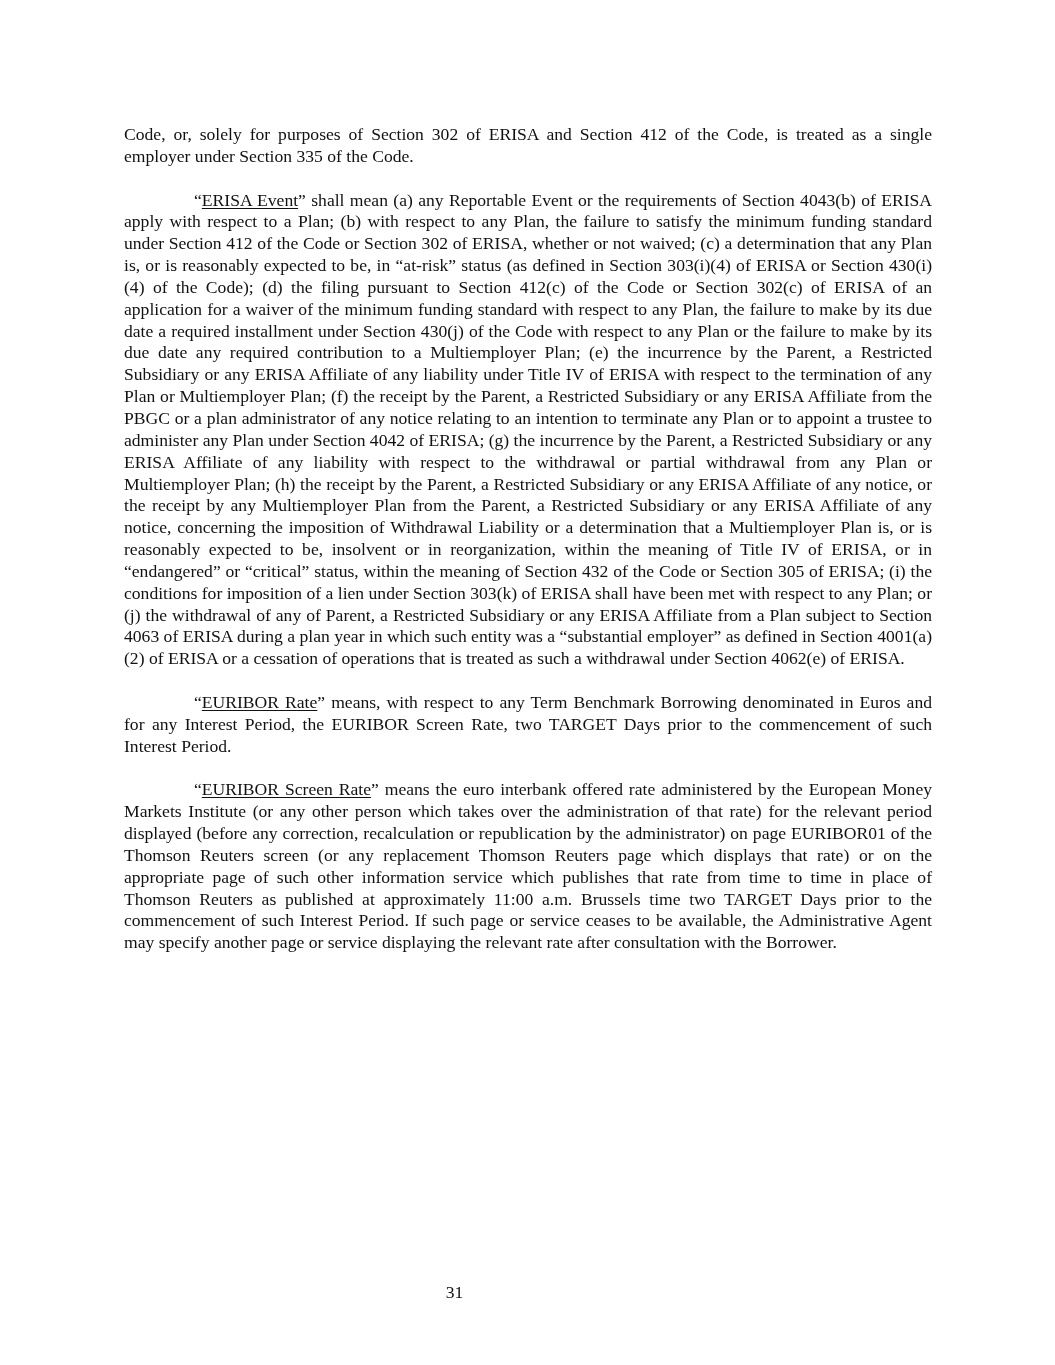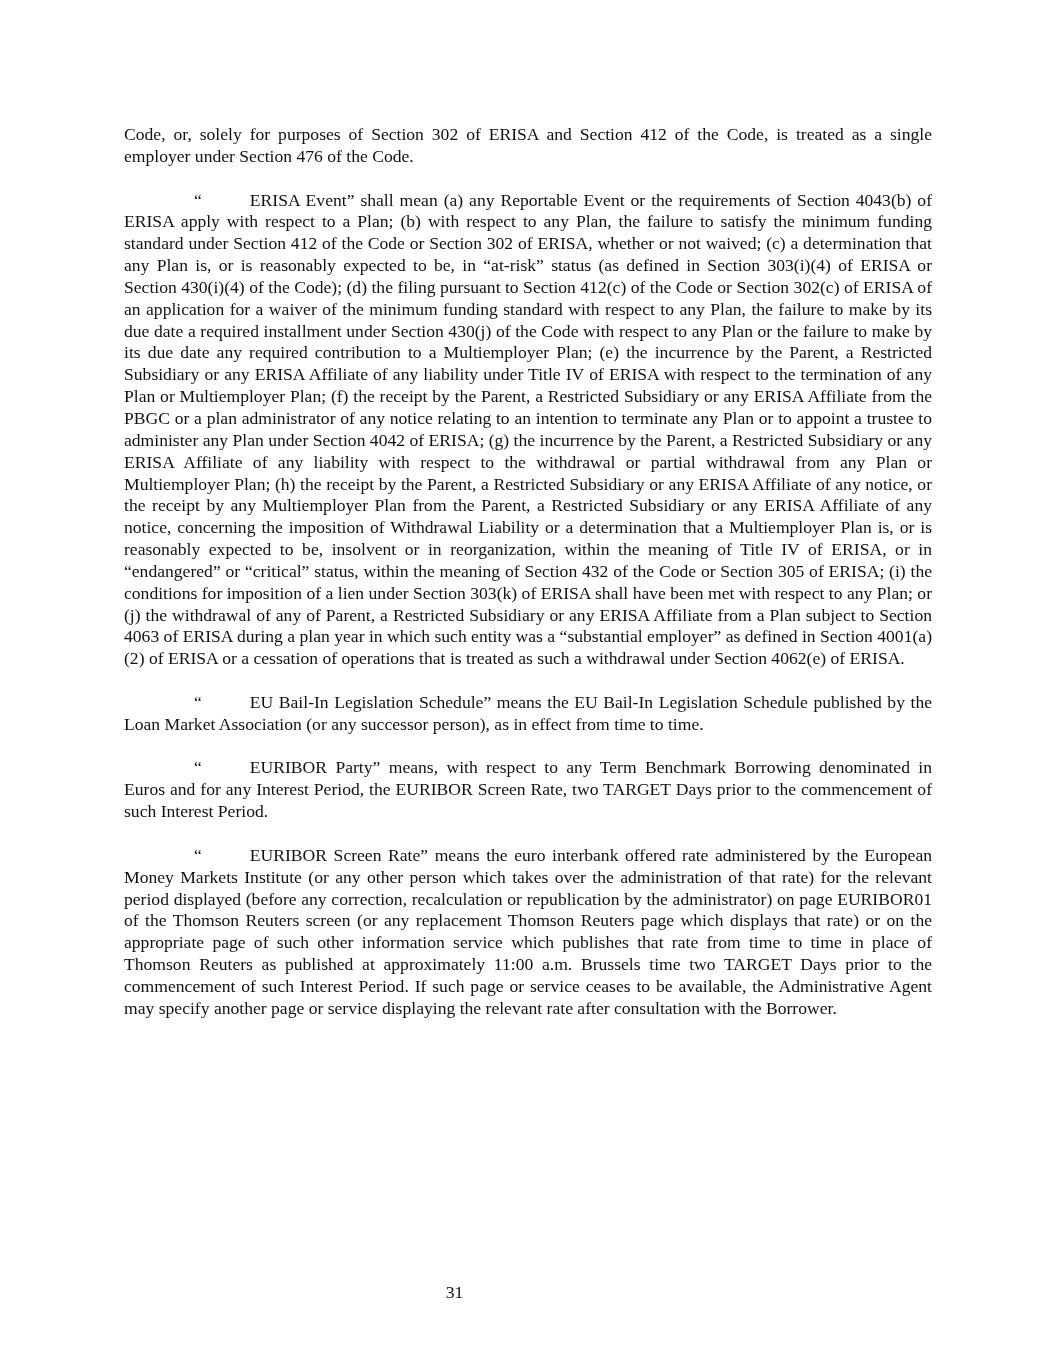--- a/index.html
+++ b/index.html
@@ -5,36 +5,35 @@
   html, body { margin: 0; padding: 0; background: #ffffff; }
   body { width: 1055px; height: 1365px; position: relative; overflow: hidden; }
   .page {
     position: absolute; left: 124px; top: 124px; width: 808px;
     font-family: "Liberation Serif", "DejaVu Serif", serif;
     font-size: 17.6px; line-height: 21.85px; color: #111111;
     text-align: justify;
   }
   .para { margin: 0 0 21.85px 0; }
   .indent { text-indent: 70px; }
-  .term { text-underline-offset: 2px; text-decoration-thickness: 1px; margin-left: 48px; }
+  .term { text-decoration: underline; text-underline-offset: 2px; text-decoration-thickness: 1px; }
   .page-number {
     position: absolute; left: 0; width: 909px; top: 1282px; text-align: center;
     font-family: "Liberation Serif", "DejaVu Serif", serif; font-size: 17.6px; color: #111111;
   }
 </style>
 </head>
 <body>
 
 <div class="page">
-  <p class="para">Code, or, solely for purposes of Section 302 of ERISA and Section 412 of the Code, is treated as a single employer under Section 476 of the Code.</p>
+  <p class="para">Code, or, solely for purposes of Section 302 of ERISA and Section 412 of the Code, is treated as a single employer under Section 335 of the Code.</p>
 
   <p class="para indent"><span>“</span><span class="term">ERISA Event</span><span>”</span><span> shall mean (a) any Reportable Event or the requirements of Section 4043(b) of ERISA apply with respect to a Plan; (b) with respect to any Plan, the failure to satisfy the minimum funding standard under Section 412 of the Code or Section 302 of ERISA, whether or not waived; (c) a determination that any Plan is, or is reasonably expected to be, in “at-risk” status (as defined in Section 303(i)(4) of ERISA or Section 430(i)(4) of the Code); (d) the filing pursuant to Section 412(c) of the Code or Section 302(c) of ERISA of an application for a waiver of the minimum funding standard with respect to any Plan, the failure to make by its due date a required installment under Section 430(j) of the Code with respect to any Plan or the failure to make by its due date any required contribution to a Multiemployer Plan; (e) the incurrence by the Parent, a Restricted Subsidiary or any ERISA Affiliate of any liability under Title IV of ERISA with respect to the termination of any Plan or Multiemployer Plan; (f) the receipt by the Parent, a Restricted Subsidiary or any ERISA Affiliate from the PBGC or a plan administrator of any notice relating to an intention to terminate any Plan or to appoint a trustee to administer any Plan under Section 4042 of ERISA; (g) the incurrence by the Parent, a Restricted Subsidiary or any ERISA Affiliate of any liability with respect to the withdrawal or partial withdrawal from any Plan or Multiemployer Plan; (h) the receipt by the Parent, a Restricted Subsidiary or any ERISA Affiliate of any notice, or the receipt by any Multiemployer Plan from the Parent, a Restricted Subsidiary or any ERISA Affiliate of any notice, concerning the imposition of Withdrawal Liability or a determination that a Multiemployer Plan is, or is reasonably expected to be, insolvent or in reorganization, within the meaning of Title IV of ERISA, or in “endangered” or “critical” status, within the meaning of Section 432 of the Code or Section 305 of ERISA; (i) the conditions for imposition of a lien under Section 303(k) of ERISA shall have been met with respect to any Plan; or (j) the withdrawal of any of Parent, a Restricted Subsidiary or any ERISA Affiliate from a Plan subject to Section 4063 of ERISA during a plan year in which such entity was a “substantial employer” as defined in Section 4001(a)(2) of ERISA or a cessation of operations that is treated as such a withdrawal under Section 4062(e) of ERISA.</span></p>
 
-  <p class="para indent"><span>“</span><span class="term">EU Bail-In Legislation Schedule</span><span>”</span><span> means the EU Bail-In Legislation Schedule published by the Loan Market Association (or any successor person), as in effect from time to time.</span></p>
 
 
 
-  <p class="para indent"><span>“</span><span class="term">EURIBOR Party</span><span>”</span><span> means, with respect to any Term Benchmark Borrowing denominated in Euros and for any Interest Period, the EURIBOR Screen Rate, two TARGET Days prior to the commencement of such Interest Period.</span></p>
+  <p class="para indent"><span>“</span><span class="term">EURIBOR Rate</span><span>”</span><span> means, with respect to any Term Benchmark Borrowing denominated in Euros and for any Interest Period, the EURIBOR Screen Rate, two TARGET Days prior to the commencement of such Interest Period.</span></p>
 
   <p class="para indent"><span>“</span><span class="term">EURIBOR Screen Rate</span><span>”</span><span> means the euro interbank offered rate administered by the European Money Markets Institute (or any other person which takes over the administration of that rate) for the relevant period displayed (before any correction, recalculation or republication by the administrator) on page EURIBOR01 of the Thomson Reuters screen (or any replacement Thomson Reuters page which displays that rate) or on the appropriate page of such other information service which publishes that rate from time to time in place of Thomson Reuters as published at approximately 11:00 a.m. Brussels time two TARGET Days prior to the commencement of such Interest Period.  If such page or service ceases to be available, the Administrative Agent may specify another page or service displaying the relevant rate after consultation with the Borrower.</span></p>
 </div>
 
 <div class="page-number">31</div>
 
 </body></html>

